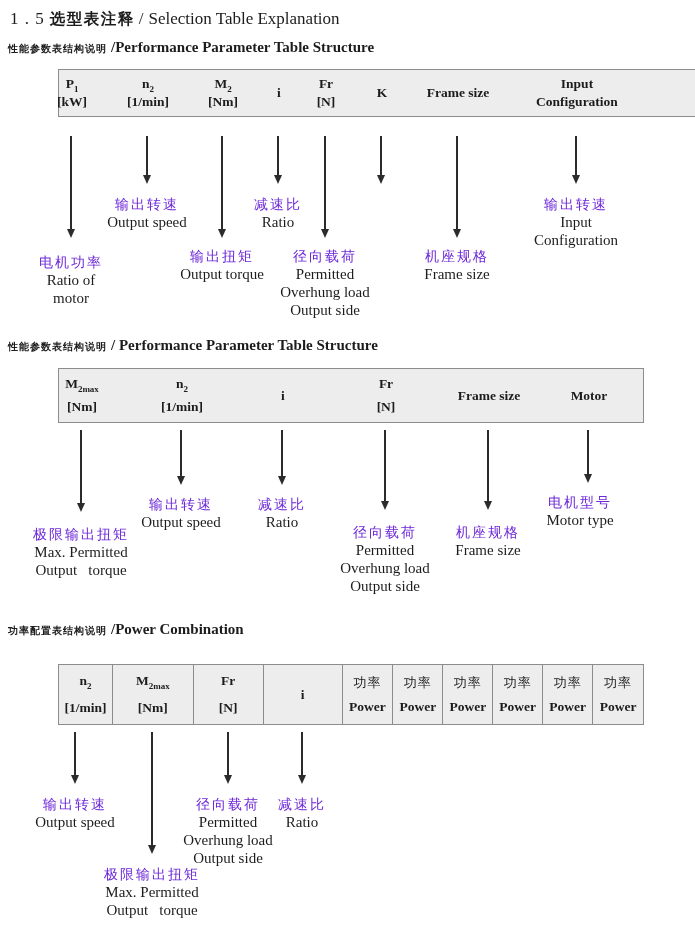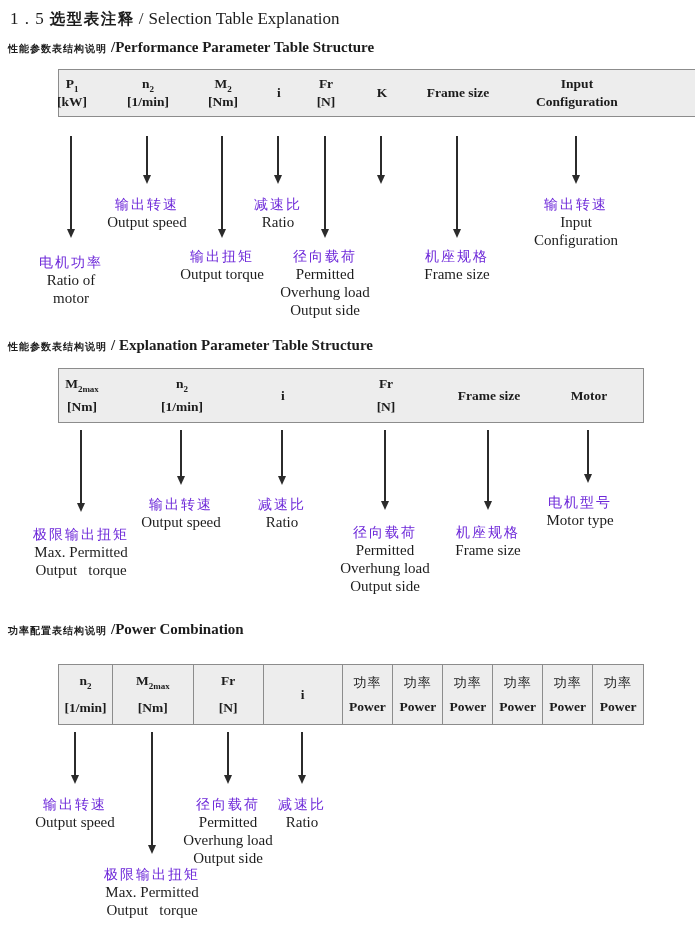--- a/index.html
+++ b/index.html
@@ -154,21 +154,21 @@
     <div class="en">Permitted</div>
     <div class="en">Overhung load</div>
     <div class="en">Output side</div>
   </div>
   <div class="lbl" style="left:457px;top:248px">
     <div class="zh">机座规格</div>
     <div class="en">Frame size</div>
   </div>
 
   <div class="heading" style="top:336px">
-    <span class="h-zh">性能参数表结构说明</span><span class="h-en">/ Explanation Parameter Table Structure</span>
+    <span class="h-zh">性能参数表结构说明</span><span class="h-en">/ Performance Parameter Table Structure</span>
   </div>
 
   <div class="tbox" style="left:58px;top:368px;width:586px;height:55px">
     <div class="cell two" style="left:23px;padding:8px 0">
       <div class="sym"><span>M</span><sub>2max</sub></div>
       <div class="unit">[Nm]</div>
     </div>
     <div class="cell two" style="left:123px;padding:8px 0">
       <div class="sym"><span>n</span><sub>2</sub></div>
       <div class="unit">[1/min]</div>

